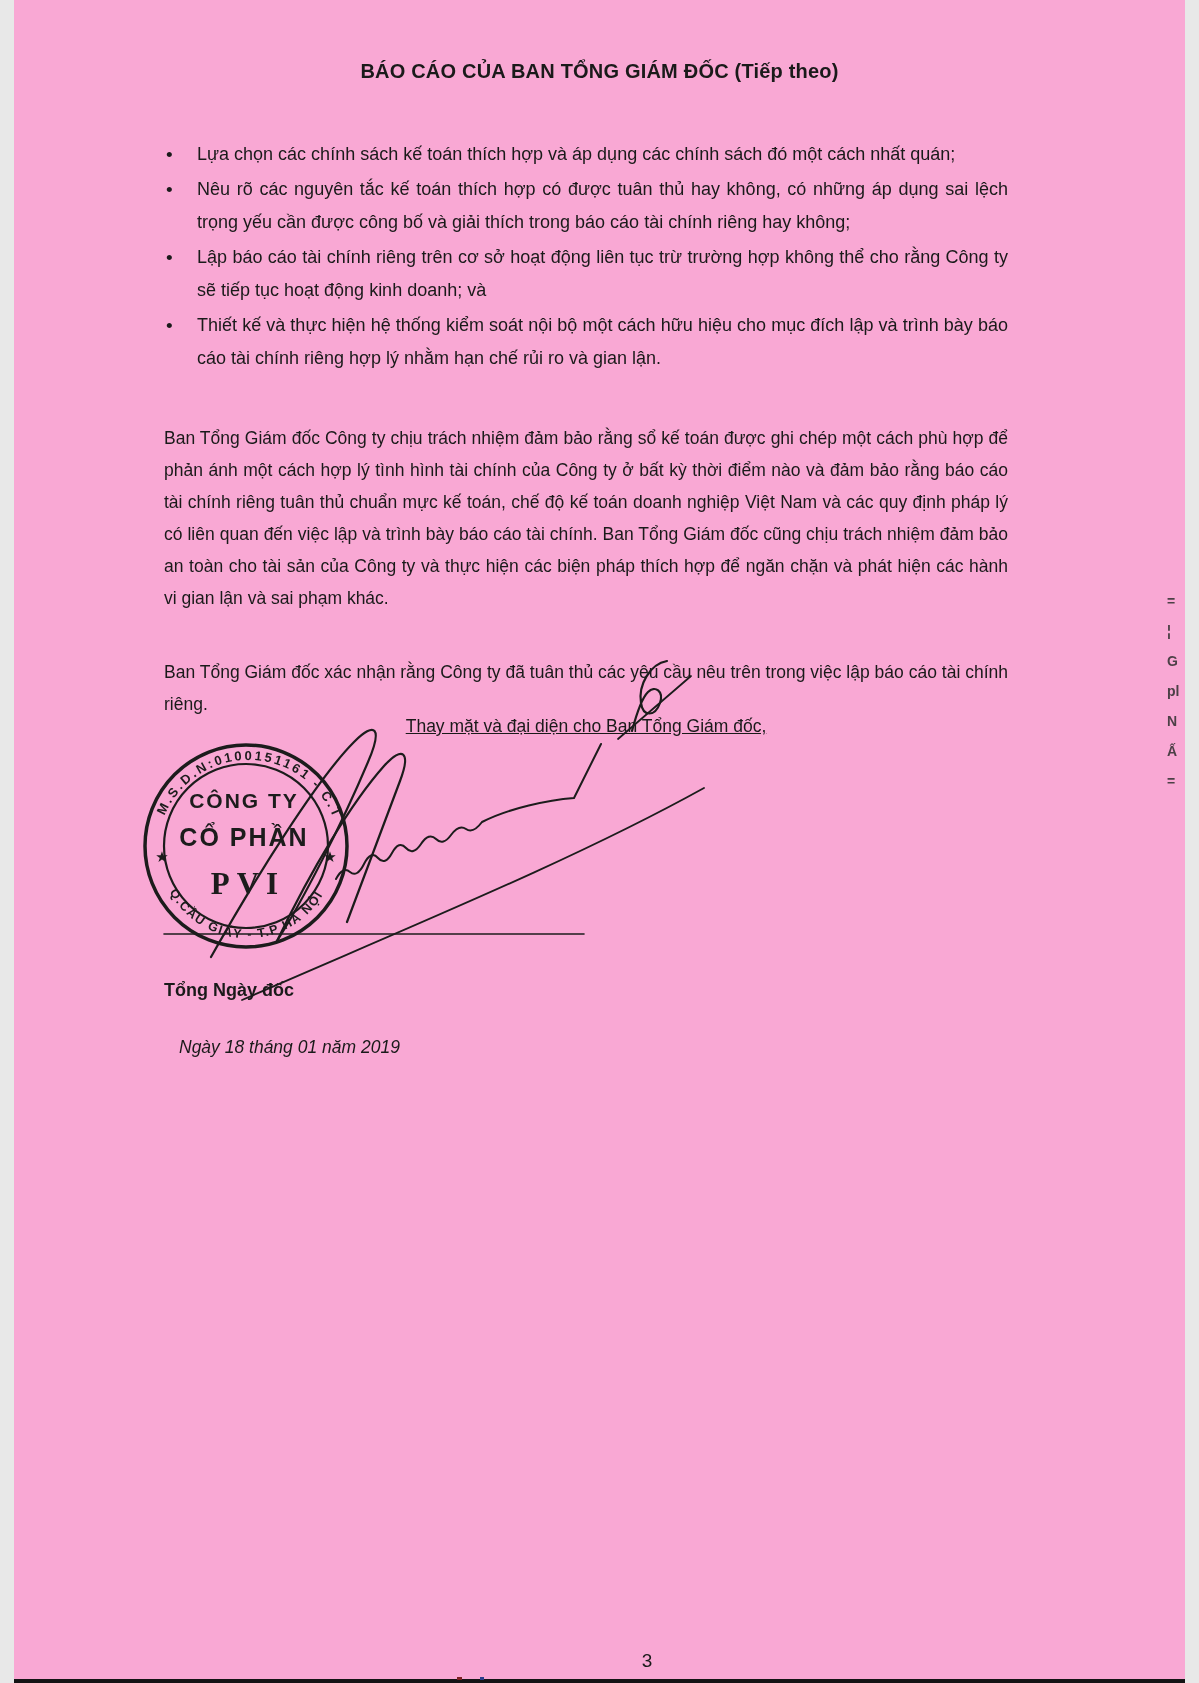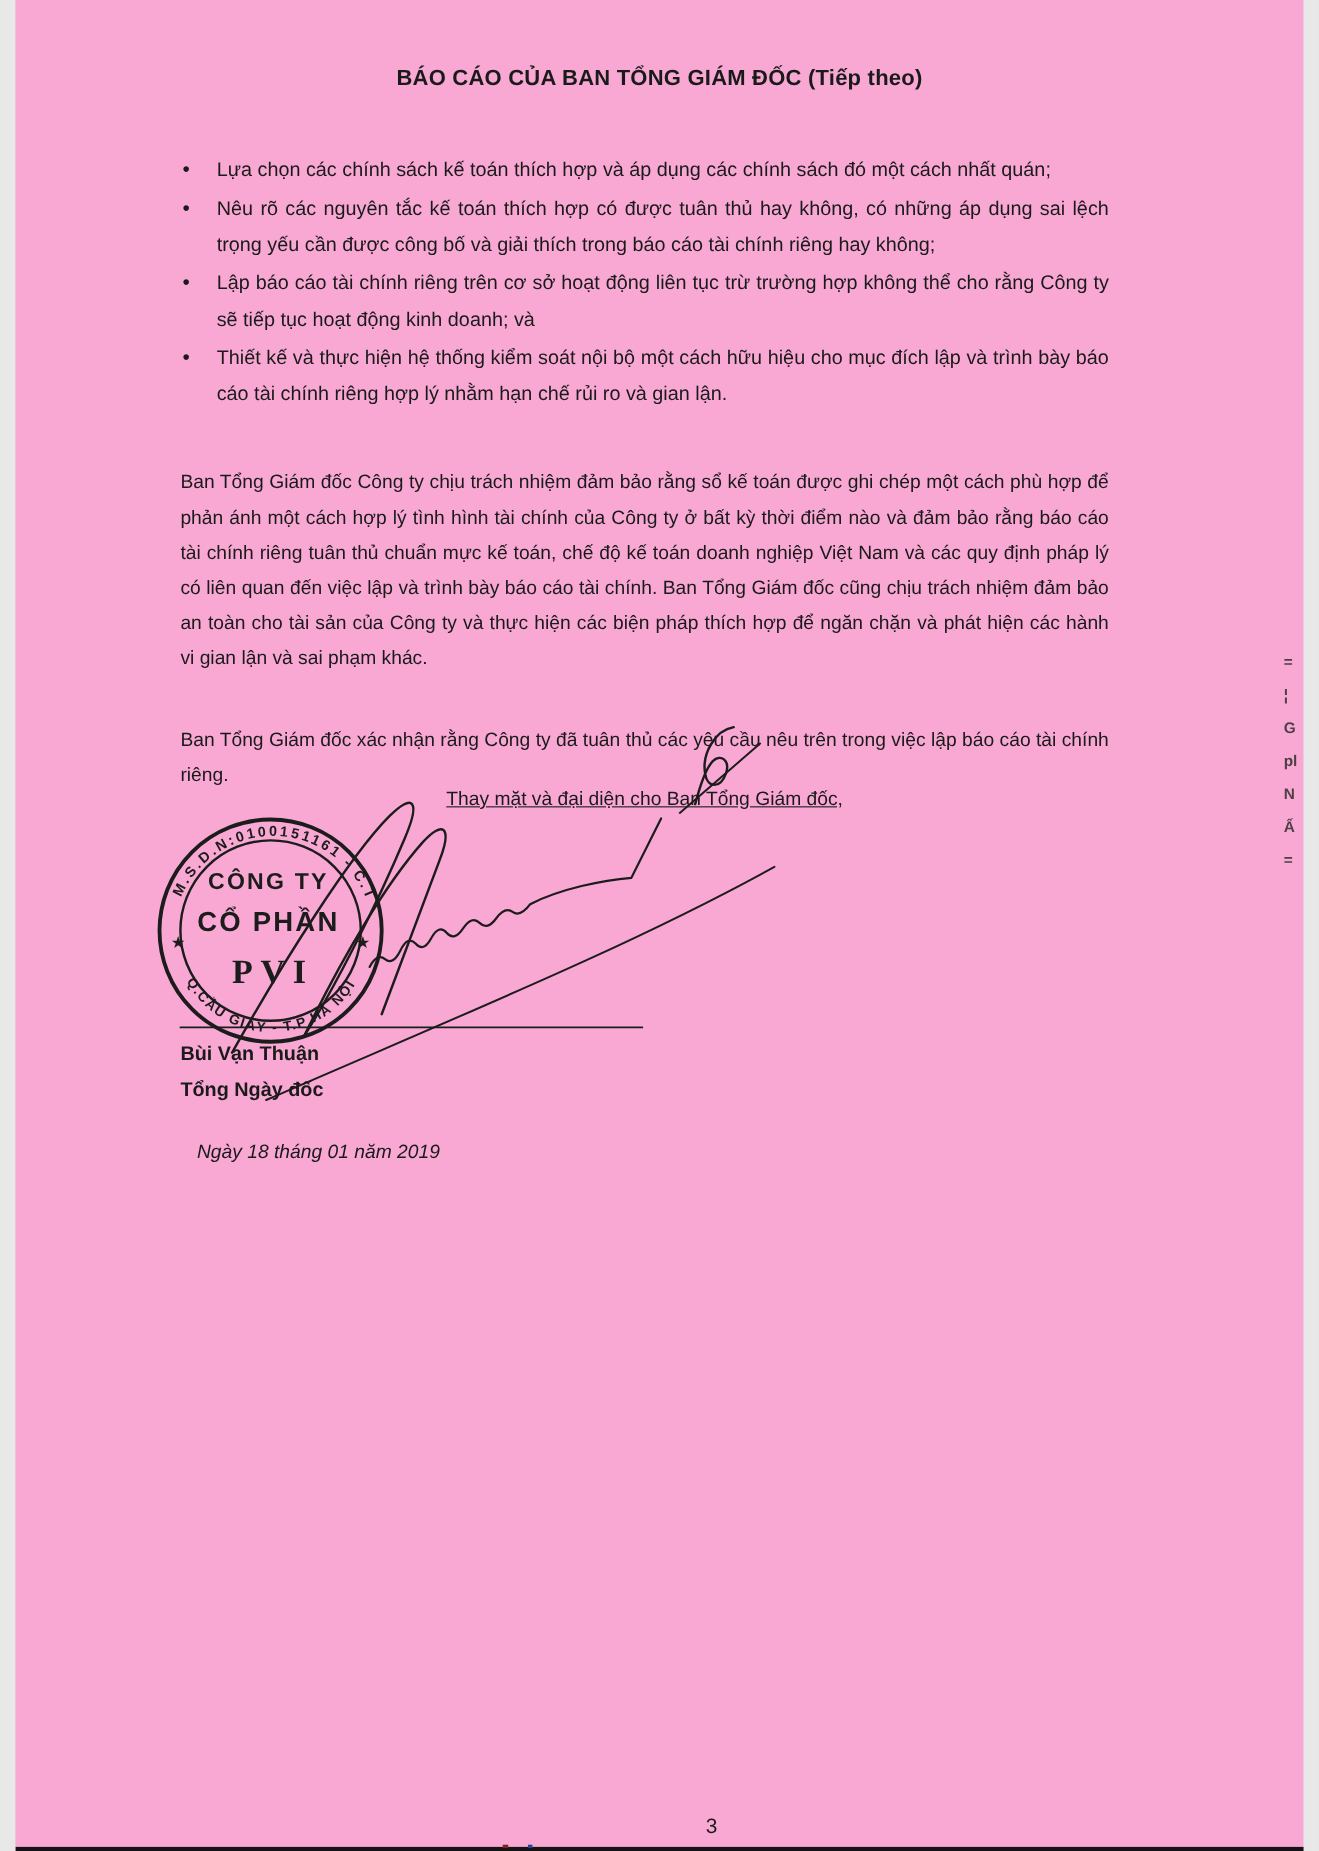--- a/index.html
+++ b/index.html
@@ -102,21 +102,20 @@
       <path d="M 263 941 C 298 868 338 802 370 766 C 389 745 397 752 386 781 C 365 836 346 888 333 922"></path>
 
       <path d="M 322 879 Q 329 866 336 872 Q 343 878 350 864 Q 357 850 364 858 Q 371 866 378 853 Q 385 840 392 848 Q 399 856 407 844 Q 415 832 422 839 Q 429 846 437 835 Q 445 824 452 829 Q 459 834 468 822 C 495 808 535 800 560 798 L 587 744" stroke-width="2"></path>
 
       <path d="M 690 788 C 560 860 400 925 228 1000" stroke-width="1.8"></path>
 
       <path d="M 150 934 L 570 934" stroke-width="1.6"></path>
     </g>
   </svg>
 
-  <p class="signer-name content">Bùi Vạn Thuận</p>
   <p class="signer-title content">Tổng Ngày đốc</p>
   <p class="date-line content">Ngày 18 tháng 01 năm 2019</p>
 
   <div class="edge-artifacts">
       <span>=</span>
       <span>¦</span>
       <span>G</span>
       <span>pl</span>
       <span>N</span>
       <span>Ấ</span>

